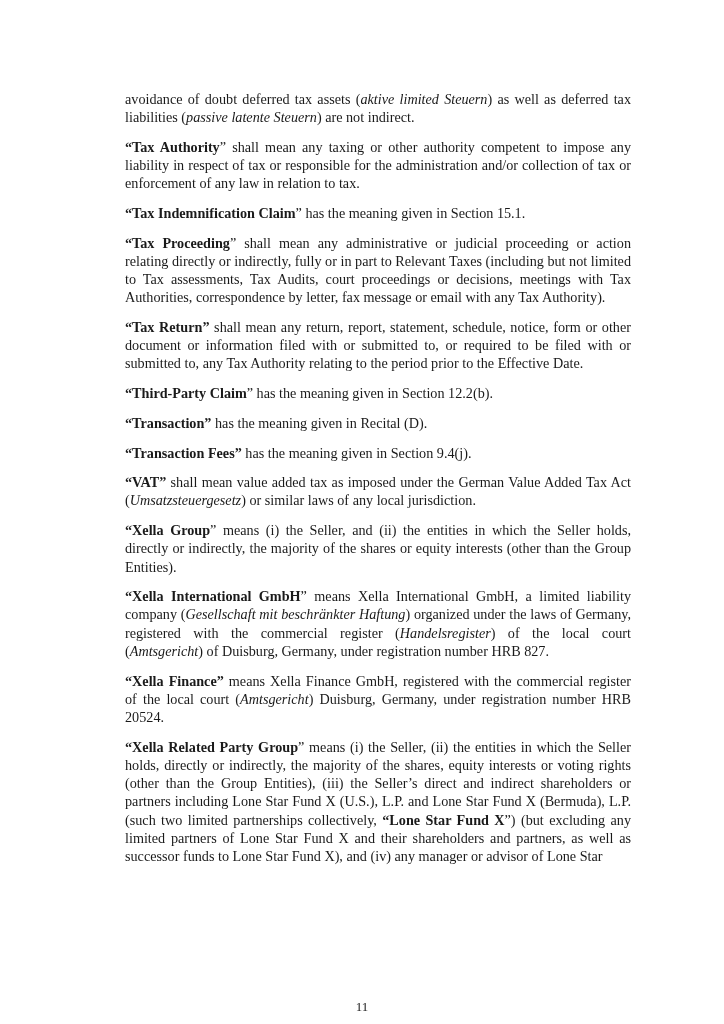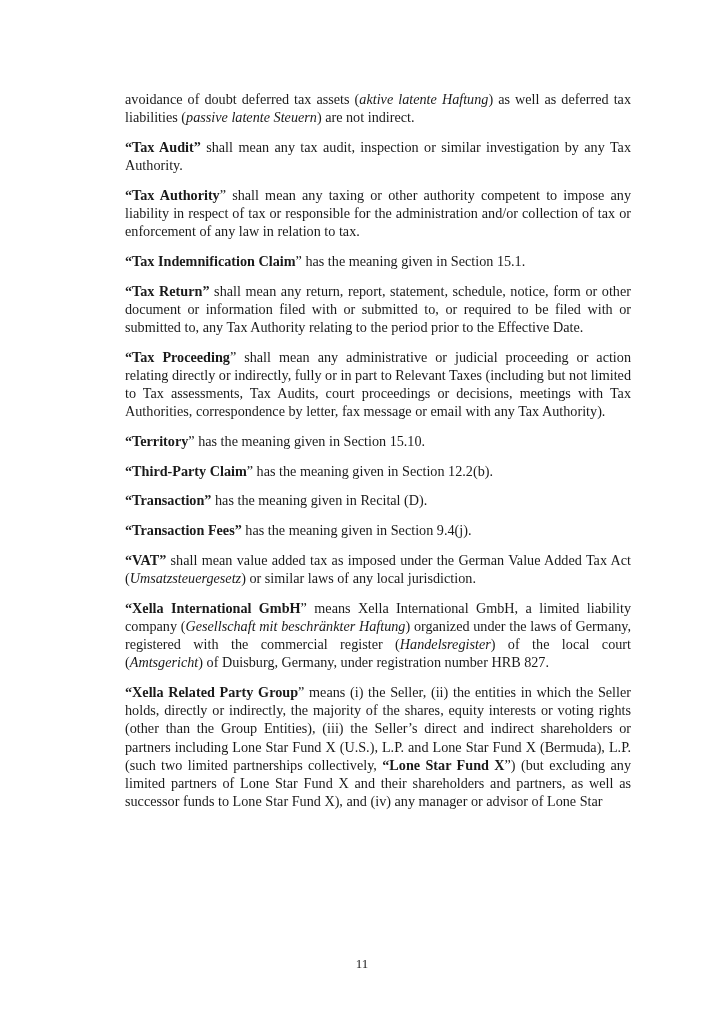--- a/index.html
+++ b/index.html
@@ -5,41 +5,41 @@
     html, body { margin: 0; padding: 0; background: #ffffff; }
     body { width: 724px; height: 1024px; position: relative; overflow: hidden; }
     .page {
       position: absolute; left: 125px; top: 90px; width: 506px;
       font-family: "Liberation Serif", serif; font-size: 14.2px; line-height: 18.2px; color: #1a1a1a;
     }
     .para { margin: 0 0 11.5px 0; text-align: justify; }
     .para b { font-weight: bold; }
     .para i { font-style: italic; }
     .page-number {
-      position: absolute; left: 0; width: 724px; top: 956px; text-align: center;
+      position: absolute; left: 0; width: 724px; top: 999px; text-align: center;
       font-family: "Liberation Serif", serif; font-size: 13px; color: #222;
     }
     .doc-id {
       position: absolute; left: 85px; top: 1032px;
       font-family: "Liberation Serif", serif; font-size: 9.5px; color: #333;
     }
   </style>
 </head>
 <body>
 
 <div class="page" id="doc-body">
-    <p class="para"><span>avoidance of doubt deferred tax assets (</span><i>aktive latente Haftung</i><span>) as well as deferred tax liabilities (</span><i>passive latente Steuern</i><span>) are not indirect.</span></p>
-    <p class="para"><b>“Tax Audit”</b><span> shall mean any tax audit, inspection or similar investigation by any Tax Authority.</span></p>
+    <p class="para"><span>avoidance of doubt deferred tax assets (</span><i>aktive limited Steuern</i><span>) as well as deferred tax liabilities (</span><i>passive latente Steuern</i><span>) are not indirect.</span></p>
     <p class="para"><b>“Tax Authority</b><span>” shall mean any taxing or other authority competent to impose any liability in respect of tax or responsible for the administration and/or collection of tax or enforcement of any law in relation to tax.</span></p>
     <p class="para"><b>“Tax Indemnification Claim</b><span>” has the meaning given in Section 15.1.</span></p>
+    <p class="para"><b>“Tax Proceeding</b><span>” shall mean any administrative or judicial proceeding or action relating directly or indirectly, fully or in part to Relevant Taxes (including but not limited to Tax assessments, Tax Audits, court proceedings or decisions, meetings with Tax Authorities, correspondence by letter, fax message or email with any Tax Authority).</span></p>
     <p class="para"><b>“Tax Return”</b><span> shall mean any return, report, statement, schedule, notice, form or other document or information filed with or submitted to, or required to be filed with or submitted to, any Tax Authority relating to the period prior to the Effective Date.</span></p>
-    <p class="para"><b>“Tax Proceeding</b><span>” shall mean any administrative or judicial proceeding or action relating directly or indirectly, fully or in part to Relevant Taxes (including but not limited to Tax assessments, Tax Audits, court proceedings or decisions, meetings with Tax Authorities, correspondence by letter, fax message or email with any Tax Authority).</span></p>
-    <p class="para"><b>“Territory</b><span>” has the meaning given in Section 15.10.</span></p>
     <p class="para"><b>“Third-Party Claim</b><span>” has the meaning given in Section 12.2(b).</span></p>
     <p class="para"><b>“Transaction”</b><span> has the meaning given in Recital (D).</span></p>
     <p class="para"><b>“Transaction Fees”</b><span> has the meaning given in Section 9.4(j).</span></p>
     <p class="para"><b>“VAT”</b><span> shall mean value added tax as imposed under the German Value Added Tax Act (</span><i>Umsatzsteuergesetz</i><span>) or similar laws of any local jurisdiction.</span></p>
+    <p class="para"><b>“Xella Group</b><span>” means (i) the Seller, and (ii) the entities in which the Seller holds, directly or indirectly, the majority of the shares or equity interests (other than the Group Entities).</span></p>
     <p class="para"><b>“Xella International GmbH</b><span>” means Xella International GmbH, a limited liability company (</span><i>Gesellschaft mit beschränkter Haftung</i><span>) organized under the laws of Germany, registered with the commercial register (</span><i>Handelsregister</i><span>) of the local court (</span><i>Amtsgericht</i><span>) of Duisburg, Germany, under registration number HRB 827.</span></p>
+    <p class="para"><b>“Xella Finance”</b><span> means Xella Finance GmbH, registered with the commercial register of the local court (</span><i>Amtsgericht</i><span>) Duisburg, Germany, under registration number HRB 20524.</span></p>
     <p class="para"><b>“Xella Related Party Group</b><span>” means (i) the Seller, (ii) the entities in which the Seller holds, directly or indirectly, the majority of the shares, equity interests or voting rights (other than the Group Entities), (iii) the Seller’s direct and indirect shareholders or partners including Lone Star Fund X (U.S.), L.P. and Lone Star Fund X (Bermuda), L.P. (such two limited partnerships collectively, </span><b>“Lone Star Fund X</b><span>”) (but excluding any limited partners of Lone Star Fund X and their shareholders and partners, as well as successor funds to Lone Star Fund X), and (iv) any manager or advisor of Lone Star</span></p>
   </div>
 
 <div class="page-number">11</div>
 <div class="doc-id">273852.30</div>
 
 </body></html>

